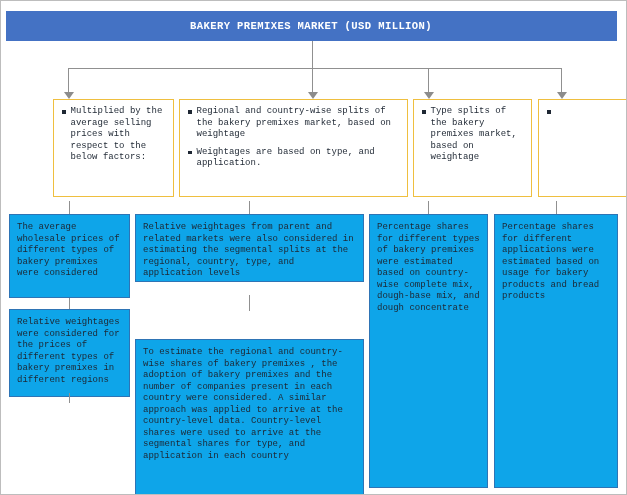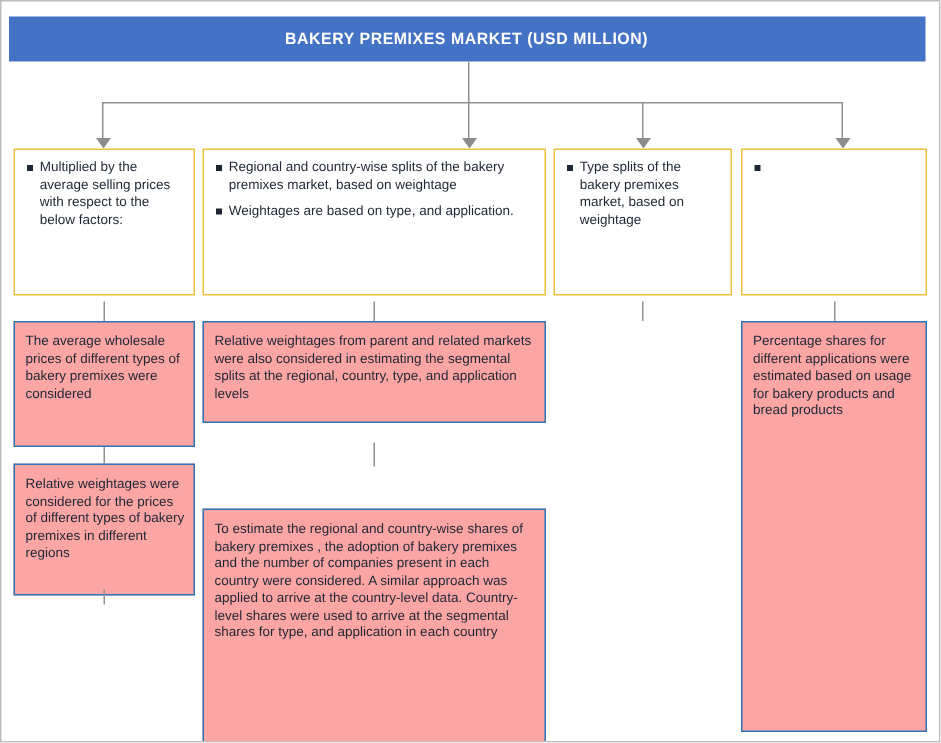--- a/index.html
+++ b/index.html
@@ -2,21 +2,21 @@
 <html><head>
 <meta charset="utf-8">
 <style>
   html,body{margin:0;padding:0;background:#f4f4f4;}
   *{box-sizing:border-box;}
   #canvas{
     position:relative;
     width:627px;height:495px;
     background:#ffffff;
     border:1px solid #bdbdbd;
-    font-family:Liberation Sans, sans-serif;
+    font-family:Liberation Mono, monospace;
     color:#1e2733;
     overflow:hidden;
   }
   
   .header-bar{
     position:absolute;left:5px;top:10px;width:611px;height:30px;
     background:#4472C4;
     display:flex;align-items:center;justify-content:center;
   }
   .header-bar span{
@@ -29,33 +29,34 @@
     position:absolute;width:0;height:0;
     border-left:5px solid transparent;
     border-right:5px solid transparent;
     border-top:7px solid #8c8c8c;
   }
   
   .ybox{
     position:absolute;top:98px;height:98px;
     background:#ffffff;border:1.5px solid #efbf3f;
     padding:6px 5px 4px 4px;
+    margin-left:44px;
   }
   .ybox ul{margin:0;padding:0;list-style:none;}
   .ybox li{
     display:flex;font-size:9px;line-height:11.5px;margin-bottom:6px;
   }
   .bullet{
     flex:0 0 auto;width:3.5px;height:3.5px;background:#1e2733;
     margin:4px 5px 0 4px;
   }
   
   .bbox{
     position:absolute;
-    background:#fca5a5;border:1.5px solid #2e74b5;
+    background:#0ea5e9;border:1.5px solid #2e74b5;
     padding:7px 5px 4px 7px;
     font-size:9px;line-height:11.5px;
   }
   .col1{left:8px;width:121px;}
   .col2{left:134px;width:229px;}
   .col3{left:368px;width:119px;}
   .col4{left:493px;width:124px;}
 </style>
 </head>
 <body>
@@ -135,18 +136,21 @@
   <div class="line" style="left:68px;top:392px;width:1px;height:10px;"></div>
 
   <div class="bbox col2" style="top:213px;height:68px;">
     <span>Relative weightages from parent and related markets were also considered in estimating the segmental splits at the regional, country, type, and application levels</span>
   </div>
   <div class="line" style="left:248px;top:294px;width:1px;height:16px;"></div>
   <div class="bbox col2" style="top:310px;height:176px;margin-top:28px;">
     <span>To estimate the regional and country-wise shares of bakery premixes , the adoption of bakery premixes and the number of companies present in each country were considered. A similar approach was applied to arrive at the country-level data. Country-level shares were used to arrive at the segmental shares for type, and application in each country</span>
   </div>
 
+  <div class="bbox col3" style="top:213px;height:274px;">
+    <span>Percentage shares for different types of bakery premixes were estimated based on country-wise complete mix, dough-base mix, and dough concentrate</span>
+  </div>
 
   <div class="bbox col4" style="top:213px;height:274px;">
     <span>Percentage shares for different applications were estimated based on usage for bakery products and bread products</span>
   </div>
 
 </div>
 
 </body></html>

